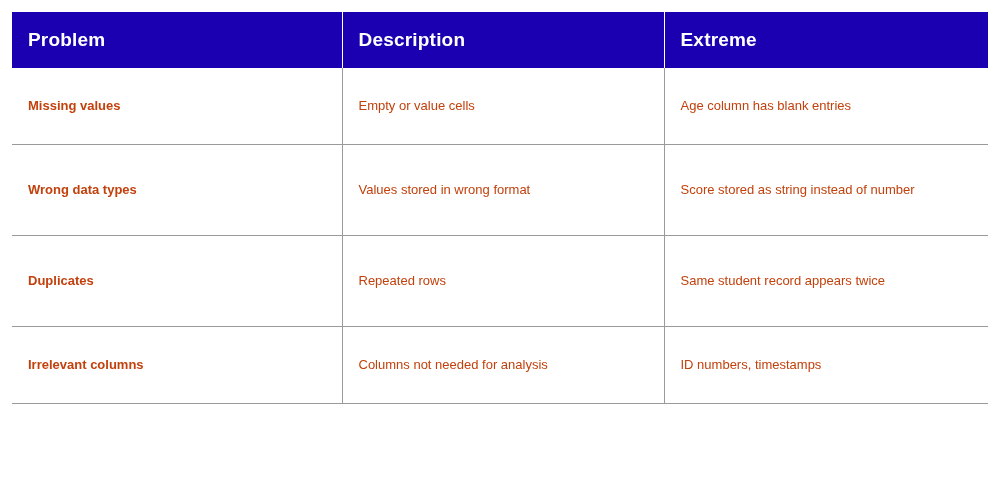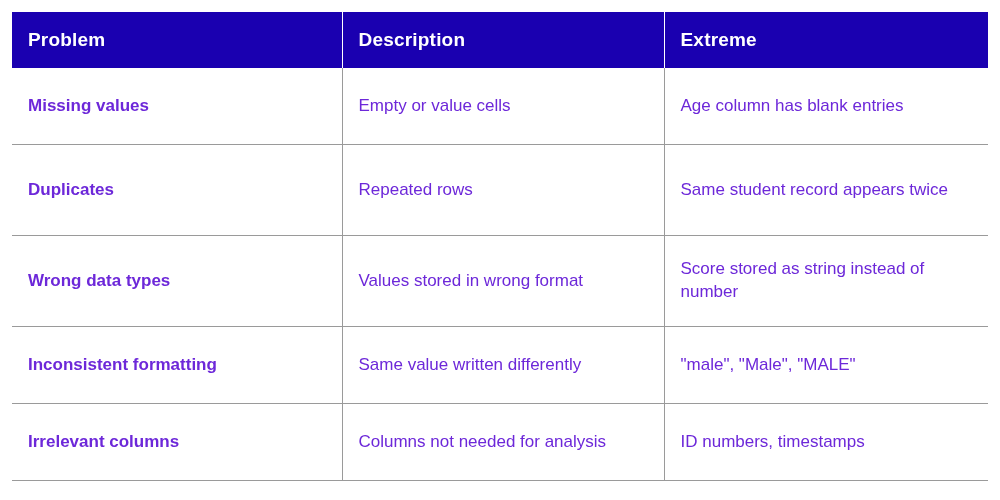--- a/index.html
+++ b/index.html
@@ -37,27 +37,27 @@
     text-align: left;
     padding: 17px 16px 17px 16px;
     border: none;
     vertical-align: middle;
     letter-spacing: 0.2px;
   }
   thead th.th-problem { border-right: 1px solid #ffffff; margin-top: 43px; }
   thead th.th-description { border-right: 1px solid #ffffff; margin-top: 8px; }
 
   tbody td {
-    font-size: 17px;
+    font-size: 13px;
     padding: 14px 16px 14px 16px;
     vertical-align: middle;
     border-bottom: 1px solid #9a9a9a;
     border-right: 1px solid #9a9a9a;
     line-height: 1.35;
-    color: #6d28d9;
+    color: #c2410c;
   }
   tbody tr td:last-child { border-right: none; }
   tbody td.cell-problem {
     font-weight: bold;
   }
   tbody tr.row-h1 td { height: 48px; }
   tbody tr.row-h2 td { height: 62px; }
 </style>
 </head>
 <body>
@@ -76,33 +76,28 @@
         <th class="th-example">Extreme</th>
       </tr>
     </thead>
     <tbody>
       <tr class="row-h1">
         <td class="cell-problem">Missing values</td>
         <td class="cell-description">Empty or value cells</td>
         <td class="cell-example">Age column has blank entries</td>
       </tr>
       <tr class="row-h2">
-        <td class="cell-problem">Duplicates</td>
-        <td class="cell-description">Repeated rows</td>
-        <td class="cell-example">Same student record appears twice</td>
-      </tr>
-      <tr class="row-h2">
         <td class="cell-problem">Wrong data types</td>
         <td class="cell-description">Values stored in wrong format</td>
         <td class="cell-example">Score stored as string instead of number</td>
       </tr>
-      <tr class="row-h1">
-        <td class="cell-problem">Inconsistent formatting</td>
-        <td class="cell-description">Same value written differently</td>
-        <td class="cell-example">"male", "Male", "MALE"</td>
+      <tr class="row-h2">
+        <td class="cell-problem">Duplicates</td>
+        <td class="cell-description">Repeated rows</td>
+        <td class="cell-example">Same student record appears twice</td>
       </tr>
       <tr class="row-h1">
         <td class="cell-problem">Irrelevant columns</td>
         <td class="cell-description">Columns not needed for analysis</td>
         <td class="cell-example">ID numbers, timestamps</td>
       </tr>
     </tbody>
   </table>
 </div>
 

